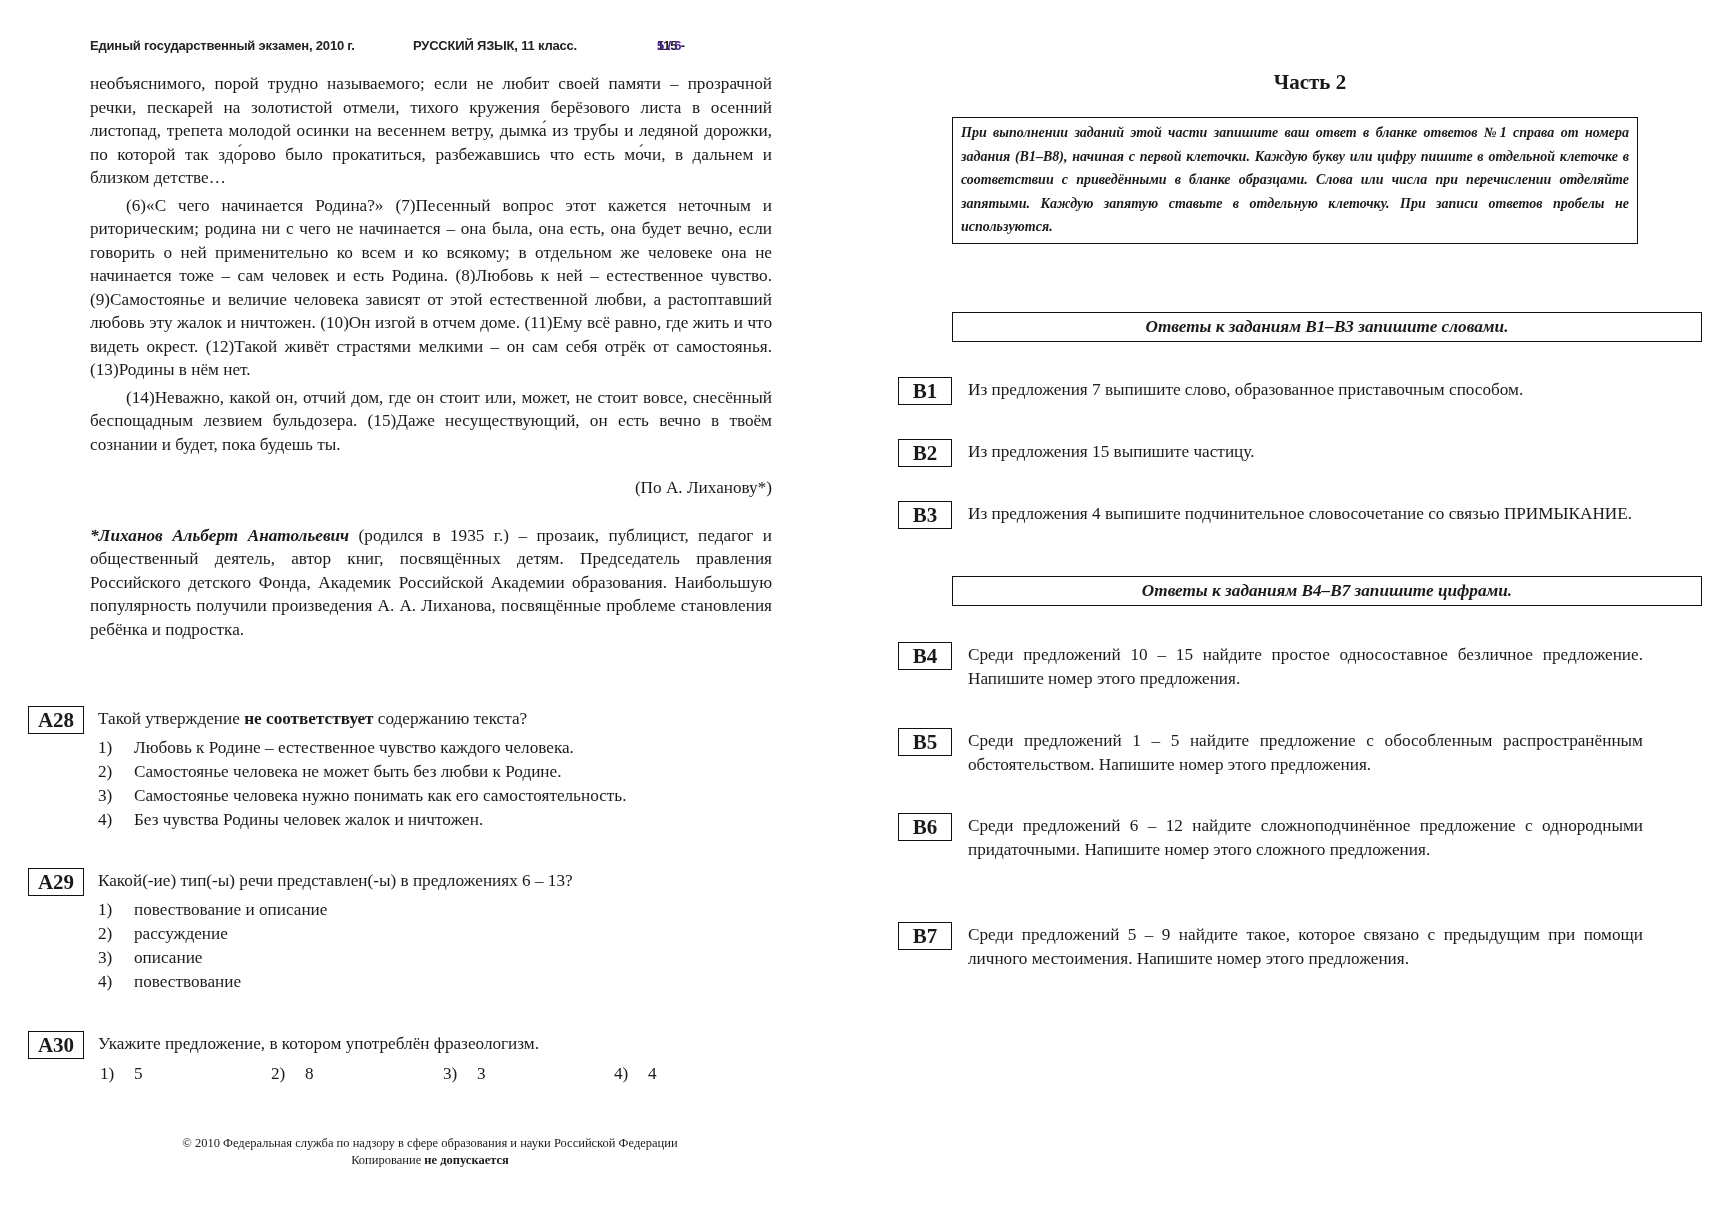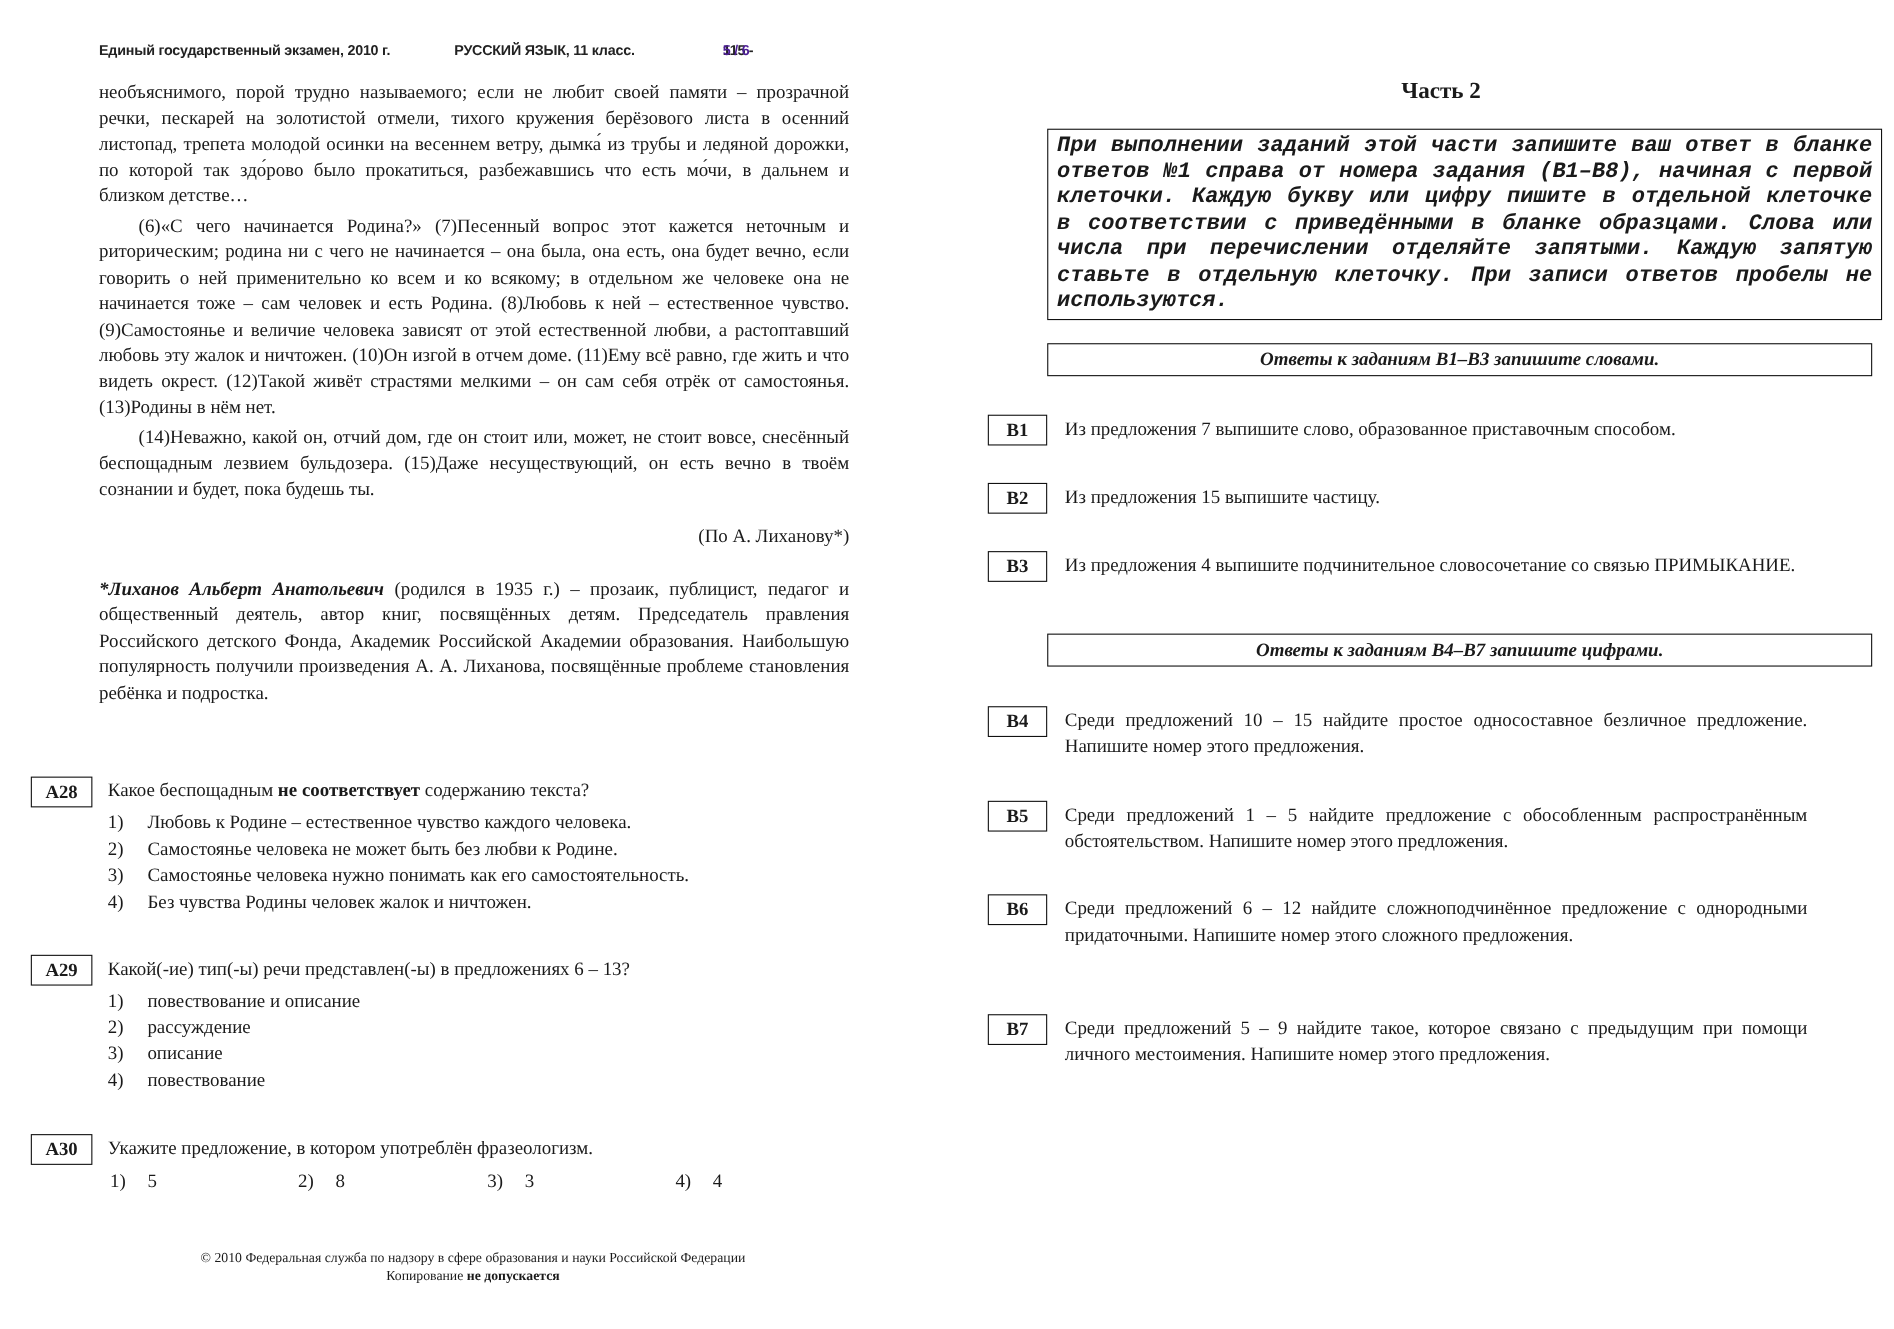--- a/index.html
+++ b/index.html
@@ -31,21 +31,21 @@
     .footnote .fn-name { font-weight: bold; font-style: italic; }
 
     .task {
       position: absolute; left: 28px; width: 760px;
       font-size: 17.2px; line-height: 24px;
     }
     .task-box {
       position: absolute; left: 0; top: 0;
       width: 54px; height: 26px; border: 1.5px solid #111;
       font-weight: bold; text-align: center; line-height: 26px;
-      font-size: 17px;
+      font-size: 21px;
     }
     .task-question { position: absolute; left: 70px; top: 1px; white-space: nowrap; }
     .task-question b { font-weight: bold; }
     .options { position: absolute; left: 70px; top: 30px; }
     .option { white-space: nowrap; height: 24px; }
     .option .num { display: inline-block; width: 36px; }
     .options-inline { position: absolute; left: 72px; top: 31px; width: 600px; height: 24px; }
     .options-inline .opt { position: absolute; white-space: nowrap; }
     .options-inline .opt .num { display: inline-block; width: 34px; }
 
@@ -53,25 +53,24 @@
       position: absolute; left: 130px; top: 1135px; width: 600px;
       text-align: center; font-size: 12.5px; line-height: 17px;
     }
     .footer b { font-weight: bold; }
 
     .part-title {
       position: absolute; left: 1190px; top: 70px; width: 240px; text-align: center;
       font-weight: bold; font-size: 21px;
     }
     .instructions {
-      position: absolute; left: 952px; top: 117px; width: 759px;
+      position: absolute; left: 952px; top: 117px; width: 686px;
       border: 1.5px solid #111; padding: 3px 8px 4px 8px; box-sizing: border-box;
-      font-weight: bold; font-style: italic; font-size: 20px; line-height: 23.5px;
+      font-weight: bold; font-style: italic; font-size: 14px; line-height: 23.5px;
       text-align: justify;
-      font-family: Liberation Mono, monospace;
     }
     .section-banner {
       position: absolute; left: 952px; width: 750px; height: 30px;
       border: 1.5px solid #111; box-sizing: border-box;
       text-align: center; font-weight: bold; font-style: italic;
       font-size: 17.2px; line-height: 28px;
     }
     .btask {
       position: absolute; left: 898px; width: 750px;
       font-size: 17.2px; line-height: 23.5px;
@@ -96,21 +95,21 @@
 <div class="left-col">
   <p class="para">необъяснимого, порой трудно называемого; если не любит своей памяти – прозрачной речки, пескарей на золотистой отмели, тихого кружения берёзового листа в осенний листопад, трепета молодой осинки на весеннем ветру, дымка́ из трубы и ледяной дорожки, по которой так здо́рово было прокатиться, разбежавшись что есть мо́чи, в дальнем и близком детстве…</p>
   <p class="para indent">(6)«С чего начинается Родина?» (7)Песенный вопрос этот кажется неточным и риторическим; родина ни с чего не начинается – она была, она есть, она будет вечно, если говорить о ней применительно ко всем и ко всякому; в отдельном же человеке она не начинается тоже – сам человек и есть Родина. (8)Любовь к ней – естественное чувство. (9)Самостоянье и величие человека зависят от этой естественной любви, а растоптавший любовь эту жалок и ничтожен. (10)Он изгой в отчем доме. (11)Ему всё равно, где жить и что видеть окрест. (12)Такой живёт страстями мелкими – он сам себя отрёк от самостоянья. (13)Родины в нём нет.</p>
   <p class="para indent">(14)Неважно, какой он, отчий дом, где он стоит или, может, не стоит вовсе, снесённый беспощадным лезвием бульдозера. (15)Даже несуществующий, он есть вечно в твоём сознании и будет, пока будешь ты.</p>
   <div class="source">(По А. Лиханову*)</div>
   <p class="para footnote"><span class="fn-name">*Лиханов Альберт Анатольевич</span><span> (родился в 1935 г.) – прозаик, публицист, педагог и общественный деятель, автор книг, посвящённых детям. Председатель правления Российского детского Фонда, Академик Российской Академии образования. Наибольшую популярность получили произведения А. А. Лиханова, посвящённые проблеме становления ребёнка и подростка.</span></p>
 </div>
 
 <div class="task" style="top:706px;">
   <div class="task-box">A28</div>
-  <div class="task-question"><span>Какое беспощадным </span><b>не соответствует</b><span> содержанию текста?</span></div>
+  <div class="task-question"><span>Такой утверждение </span><b>не соответствует</b><span> содержанию текста?</span></div>
   <div class="options">
     <div class="option"><span class="num">1)</span><span>Любовь к Родине – естественное чувство каждого человека.</span></div>
     <div class="option"><span class="num">2)</span><span>Самостоянье человека не может быть без любви к Родине.</span></div>
     <div class="option"><span class="num">3)</span><span>Самостоянье человека нужно понимать как его самостоятельность.</span></div>
     <div class="option"><span class="num">4)</span><span>Без чувства Родины человек жалок и ничтожен.</span></div>
   </div>
 </div>
 
 <div class="task" style="top:868px;">
   <div class="task-box">A29</div>

